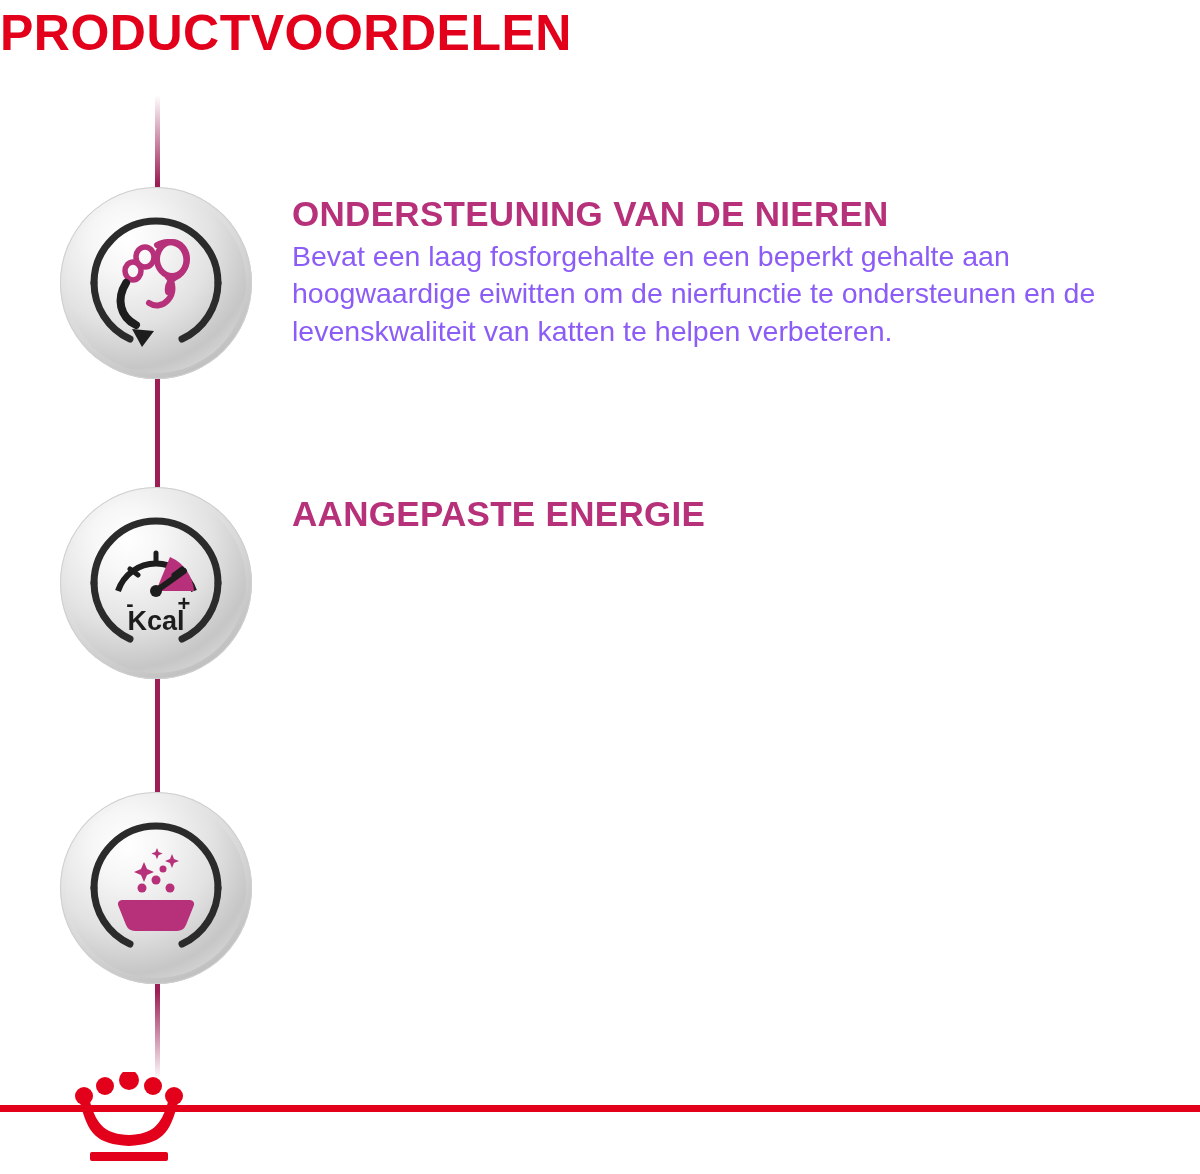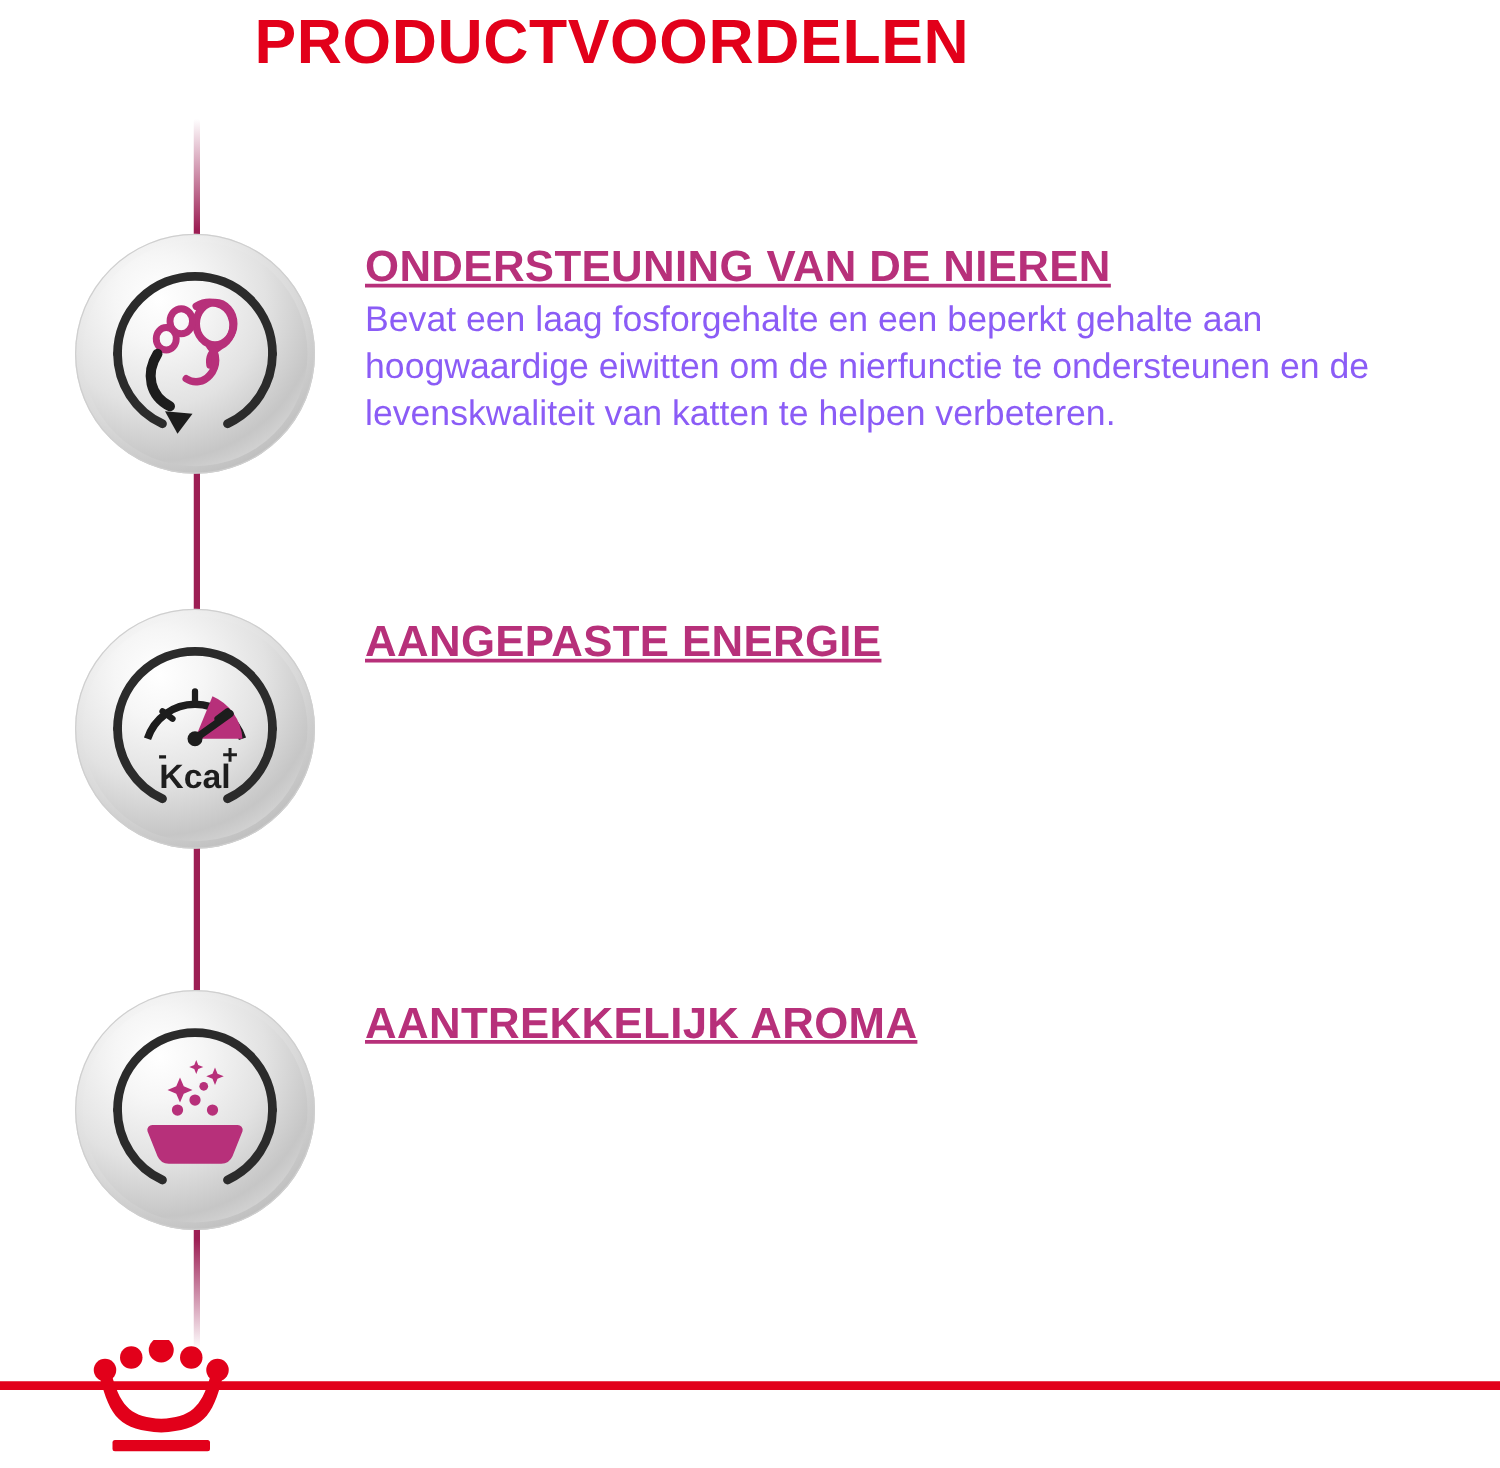--- a/index.html
+++ b/index.html
@@ -14,21 +14,20 @@
     position: relative;
     overflow: hidden;
   }
 
   
   .page-title {
     position: absolute;
     top: 4px;
     left: 0;
     width: 979px;
-    text-align: center;
     font-size: 50px;
     font-weight: bold;
     letter-spacing: 0.5px;
     color: #e2001a;
     font-family: "Liberation Sans", sans-serif;
   }
 
   
   .timeline {
     position: absolute;
@@ -86,21 +85,20 @@
     padding-top: 10px;
     flex: 1 1 auto;
   }
   .benefit-title {
     color: #b7307a;
     font-size: 35px;
     font-weight: bold;
     letter-spacing: 0.3px;
     margin: 0 0 4px 0;
     line-height: 1.1;
-    text-decoration: underline;
   }
   .benefit-body {
     color: #8b5cf6;
     font-size: 28.5px;
     line-height: 1.33;
     margin: 0;
     max-width: 905px;
   }
 
   
@@ -189,21 +187,20 @@
       <circle cx="96" cy="88" r="4.5" fill="#b7307a"></circle>
       <circle cx="110" cy="96" r="4.5" fill="#b7307a"></circle>
       <circle cx="103" cy="77" r="3.5" fill="#b7307a"></circle>
 
       <path d="M84 70 l3 7 7 3 -7 3 -3 7 -3 -7 -7 -3 7 -3 z" fill="#b7307a"></path>
       <path d="M112 62 l2 5 5 2 -5 2 -2 5 -2 -5 -5 -2 5 -2 z" fill="#b7307a"></path>
       <path d="M97 56 l1.6 4 4 1.6 -4 1.6 -1.6 4 -1.6 -4 -4 -1.6 4 -1.6 z" fill="#b7307a"></path>
     </svg>
   </div>
   <div class="text-col">
-    <h2 class="benefit-title">AANTREKKELIJK AROMA</h2>
   </div>
 </div>
 
 <div class="footer-rule"></div>
 <div class="crown-wrap">
   <svg viewBox="0 0 120 92" width="120" height="92">
     <g fill="#e2001a">
       <circle cx="12" cy="24" r="9"></circle>
       <circle cx="33" cy="14" r="9"></circle>
       <circle cx="57" cy="8" r="10"></circle>

